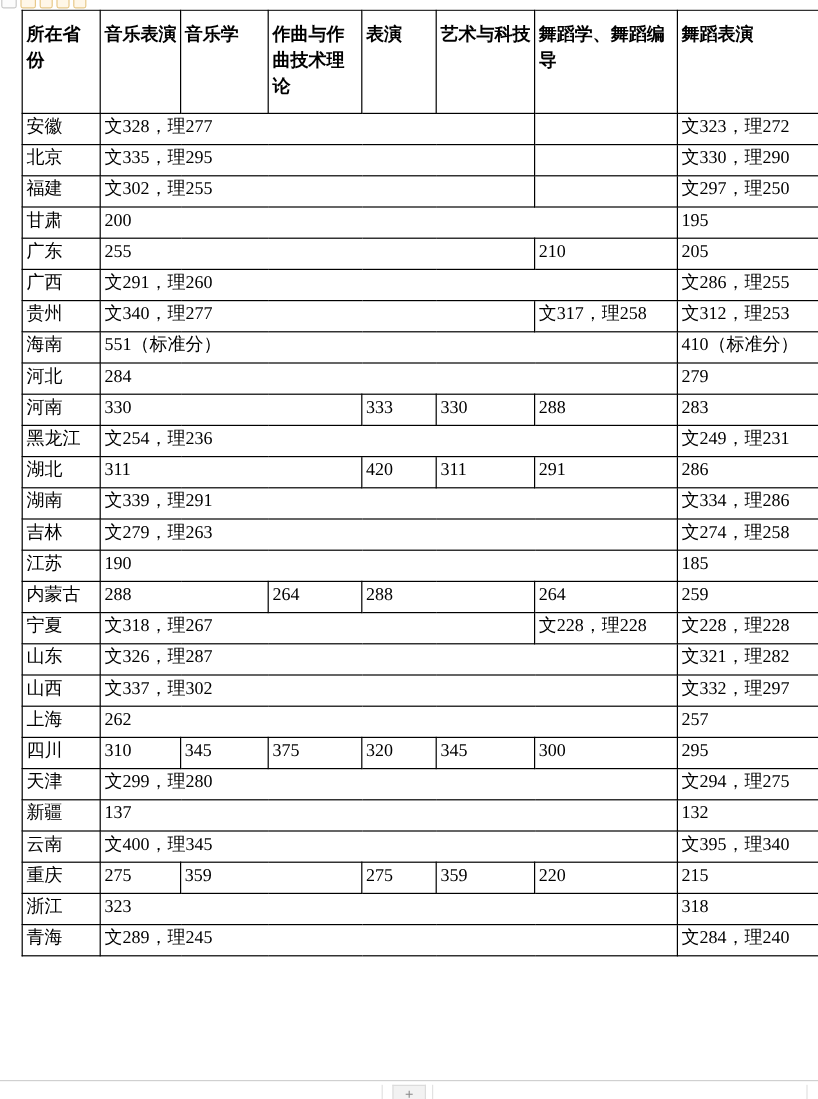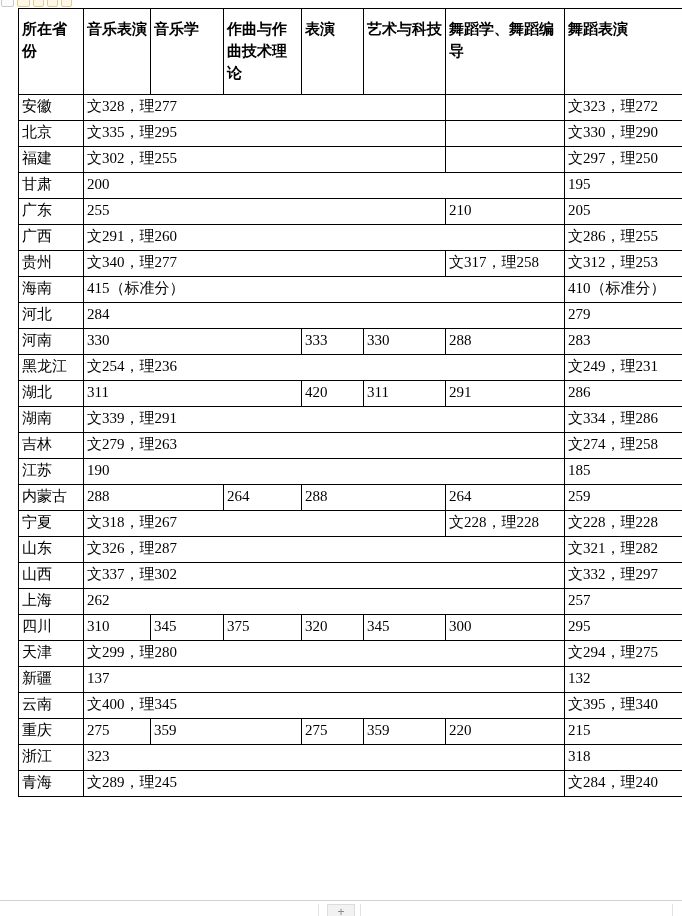--- a/index.html
+++ b/index.html
@@ -187,21 +187,21 @@
           <td class="val">文286，理255</td>
         </tr>
         <tr>
           <td class="prov">贵州</td>
           <td class="val" colspan="5">文340，理277</td>
           <td class="val">文317，理258</td>
           <td class="val">文312，理253</td>
         </tr>
         <tr>
           <td class="prov">海南</td>
-          <td class="val" colspan="6">415（标准分）</td>
+          <td class="val" colspan="6">551（标准分）</td>
           <td class="val">410（标准分）</td>
         </tr>
         <tr>
           <td class="prov">河北</td>
           <td class="val" colspan="6">284</td>
           <td class="val">279</td>
         </tr>
         <tr>
           <td class="prov">河南</td>
           <td class="val" colspan="3">330</td>

